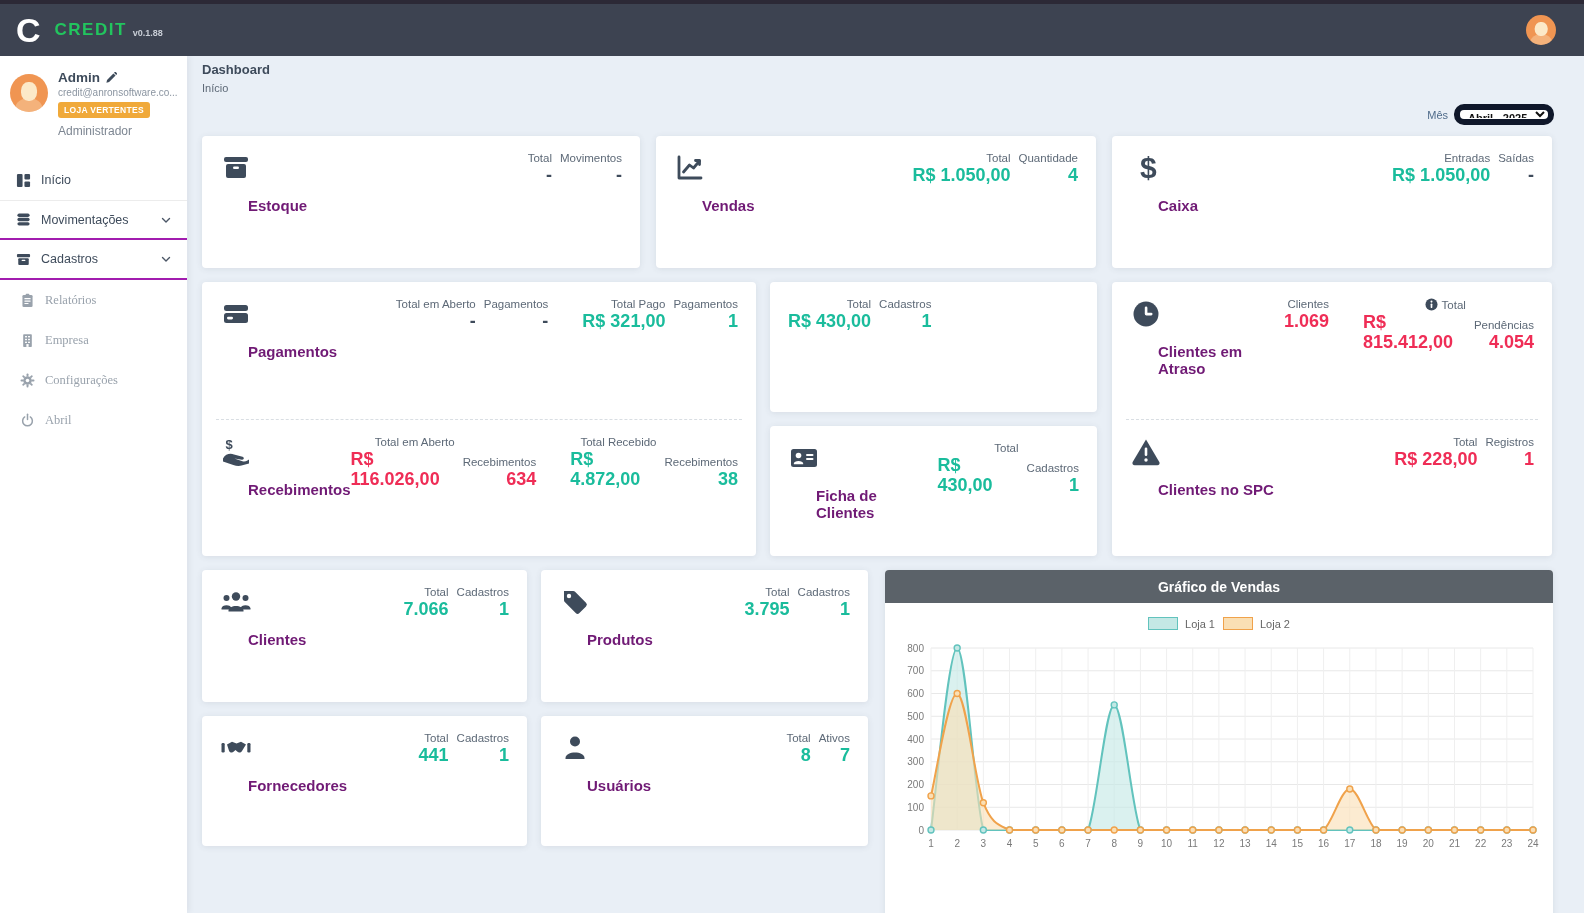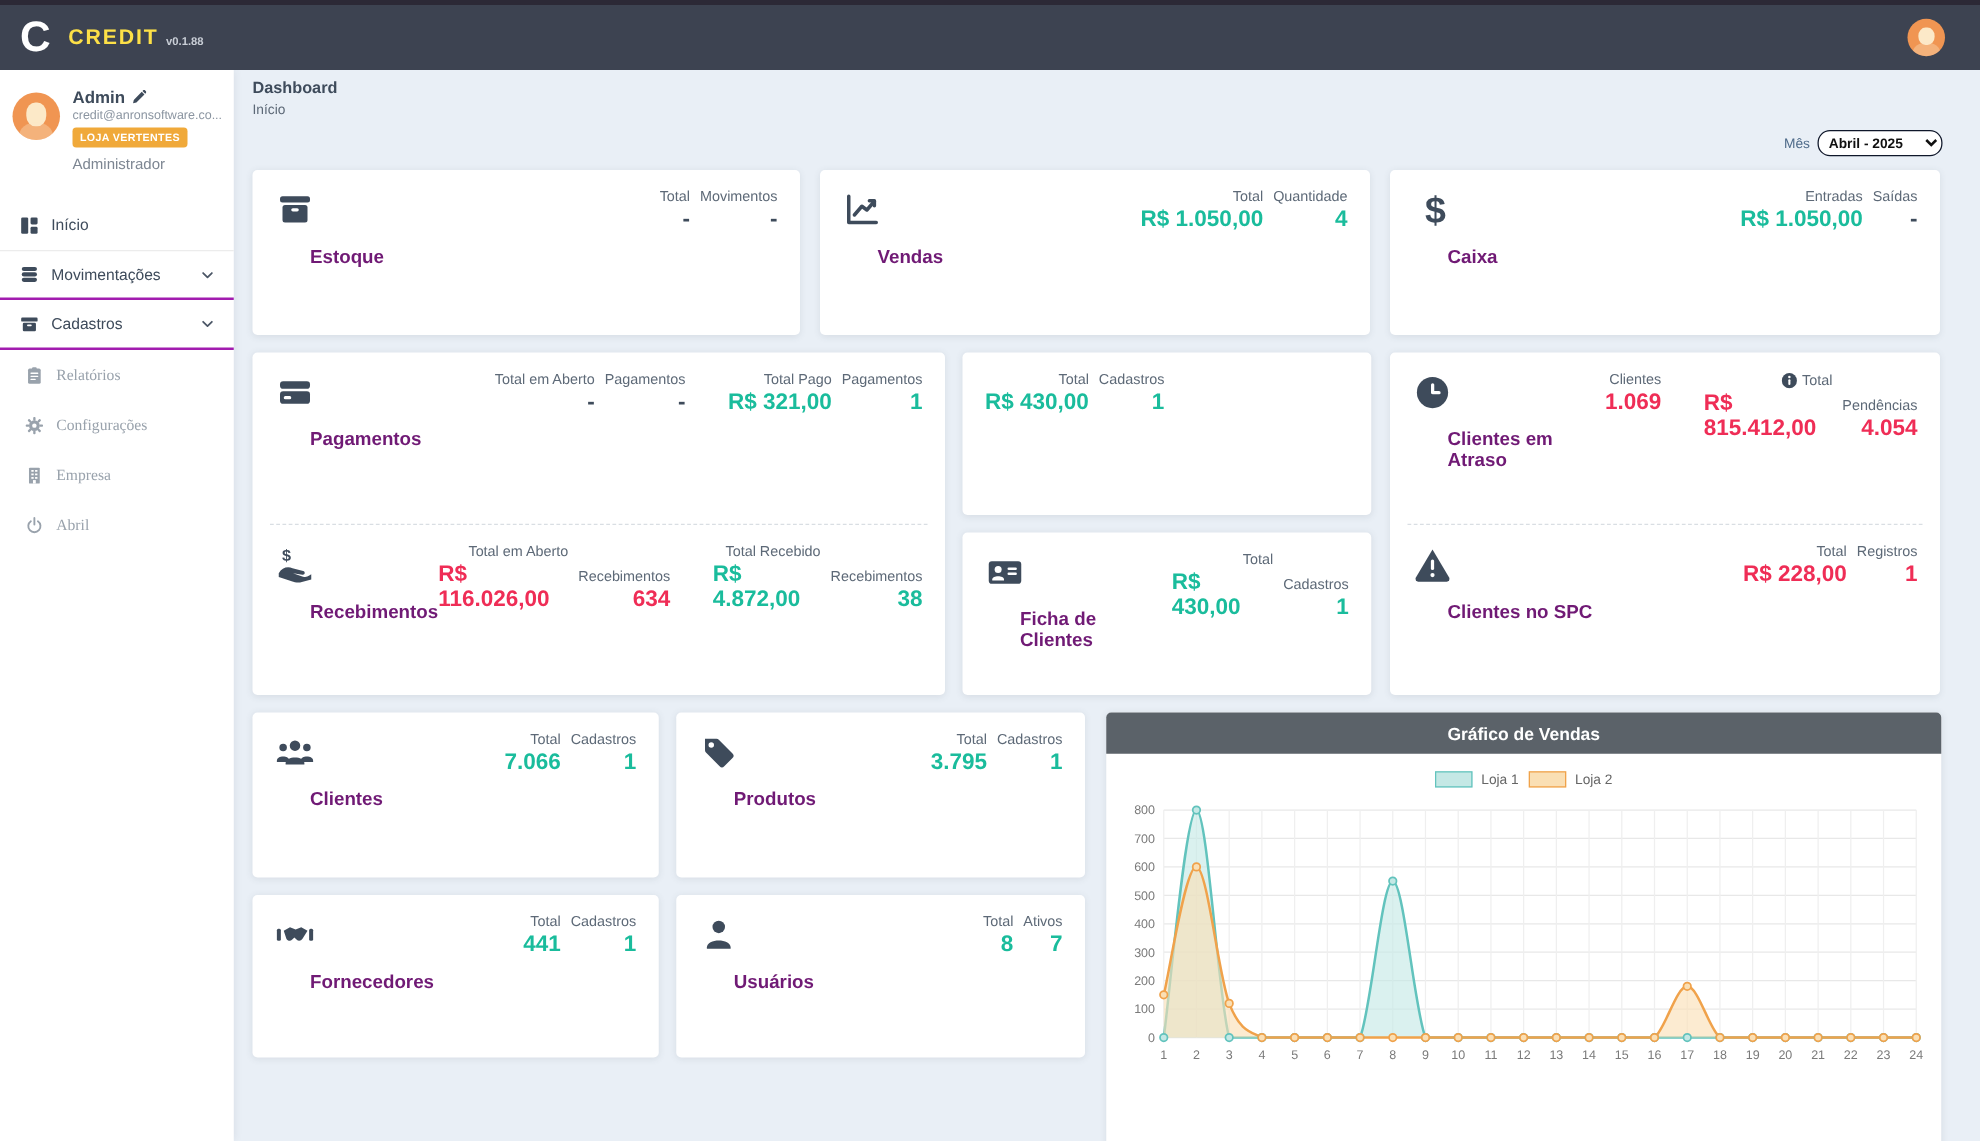--- a/index.html
+++ b/index.html
@@ -2,21 +2,21 @@
 <html><head>
 <meta charset="utf-8">
 <style>
   html,body{margin:0;padding:0;}
   body{font-family:"Liberation Sans", sans-serif; background:#e9eff6;}
   #page{position:relative;width:1584px;height:913px;overflow:hidden;background:#e9eff6;}
 
   
   #header{position:absolute;left:0;top:0;right:0;height:56px;background:#3d4351;border-top:4px solid #2c2936;box-sizing:border-box;display:flex;align-items:center;z-index:5;}
   .logo-letter{color:#fff;font-size:34px;font-weight:700;margin:0 14px 0 16px;line-height:1;}
-  .app-title{color:#fde047;font-size:17px;font-weight:700;letter-spacing:1.5px;}
+  .app-title{color:#22c55e;font-size:17px;font-weight:700;letter-spacing:1.5px;}
   .app-version{color:#c9ced6;font-size:9px;font-weight:700;margin-left:6px;margin-top:6px;}
   .header-avatar{position:absolute;right:28px;top:11px;width:30px;height:30px;border-radius:50%;background:#f09552;overflow:hidden;cursor:pointer;}
   .avatar-head{position:absolute;left:50%;top:22%;width:42%;height:48%;transform:translateX(-50%);background:#fce9c8;border-radius:46%;}
   .avatar-body{position:absolute;left:50%;top:62%;width:72%;height:55%;transform:translateX(-50%);background:#fce9c8;border-radius:50% 50% 0 0;opacity:.35;}
 
   
   #sidebar{position:absolute;left:0;top:56px;width:187px;bottom:0;background:#fff;box-shadow:2px 0 6px rgba(61,67,82,.08);z-index:4;}
   .user-block{position:relative;padding:14px 10px 10px 58px;min-height:80px;}
   .user-avatar{position:absolute;left:10px;top:18px;width:38px;height:38px;border-radius:50%;background:#f09552;overflow:hidden;}
   .user-name{font-size:13.5px;font-weight:700;color:#3e4b5b;display:flex;align-items:center;gap:5px;}
@@ -28,21 +28,21 @@
   .nav-box{border-top:1px solid #ececec;border-bottom:2px solid #a21caf;}
   .nav-box + .nav-box{border-top:none;}
   .nav-muted{color:#99a2ac;padding-left:20px;font-family:Liberation Serif, serif;}
   .nav-chevron{margin-left:auto;color:#4b5666;}
 
   
   .crumb-title{position:absolute;left:202px;top:62px;font-size:13px;font-weight:700;color:#3e4b5b;}
   .crumb-sub{position:absolute;left:202px;top:82px;font-size:11px;color:#5d6977;}
   .month-filter{position:absolute;right:30px;top:104px;display:flex;align-items:center;gap:6px;}
   .month-label{font-size:11px;color:#4f6b8a;}
-  .month-select{font-family:"Liberation Sans",sans-serif;font-size:11px;font-weight:700;color:#111;border:1px solid #0f172a;border-radius:10px;padding:1px 4px;width:100px;height:21px;background:#fff;}
+  .month-select{font-family:"Liberation Sans",sans-serif;font-size:11px;font-weight:700;color:#111;border:6px solid #0f172a;border-radius:10px;padding:1px 4px;width:100px;height:21px;background:#fff;}
 
   
   .card{position:absolute;background:#fff;border-radius:4px;box-shadow:0 1px 6px rgba(61,67,82,.10);box-sizing:border-box;}
   #card-estoque{left:202px;top:136px;width:438px;height:132px;}
   #card-vendas{left:656px;top:136px;width:440px;height:132px;}
   #card-caixa{left:1112px;top:136px;width:440px;height:132px;}
   #card-pagrec{left:202px;top:282px;width:554px;height:274px;}
   #card-listas{left:770px;top:282px;width:327px;height:130px;}
   #card-ficha{left:770px;top:426px;width:327px;height:130px;}
   #card-atraso{left:1112px;top:282px;width:440px;height:274px;}
@@ -143,48 +143,48 @@
           <rect x="6" y="0.8" width="4" height="2.6" rx="1"></rect>
           <rect x="4.6" y="5.4" width="6.8" height="1.2" rx="0.6" fill="#fff"></rect>
           <rect x="4.6" y="8" width="6.8" height="1.2" rx="0.6" fill="#fff"></rect>
           <rect x="4.6" y="10.6" width="4.6" height="1.2" rx="0.6" fill="#fff"></rect>
         </svg>
       <span>Relatórios</span>
     </div>
 
     <div class="nav-row nav-muted">
       <svg width="15" height="15" viewBox="0 0 16 16" fill="currentColor">
+          <rect x="3.4" y="1.2" width="9.2" height="13.6" rx="0.8"></rect>
+          <rect x="5.4" y="3.2" width="2" height="1.5" fill="#fff"></rect>
+          <rect x="8.6" y="3.2" width="2" height="1.5" fill="#fff"></rect>
+          <rect x="5.4" y="6.2" width="2" height="1.5" fill="#fff"></rect>
+          <rect x="8.6" y="6.2" width="2" height="1.5" fill="#fff"></rect>
+          <rect x="5.4" y="9.2" width="2" height="1.5" fill="#fff"></rect>
+          <rect x="8.6" y="9.2" width="2" height="1.5" fill="#fff"></rect>
+          <rect x="6.8" y="11.8" width="2.4" height="3" fill="#fff"></rect>
+        </svg>
+      <span>Empresa</span>
+    </div>
+
+    <div class="nav-row nav-muted">
+      <svg width="15" height="15" viewBox="0 0 16 16" fill="currentColor">
           <g>
             <rect x="7" y="0.6" width="2" height="3.2" rx="0.8"></rect>
             <rect x="7" y="0.6" width="2" height="3.2" rx="0.8" transform="rotate(45 8 8)"></rect>
             <rect x="7" y="0.6" width="2" height="3.2" rx="0.8" transform="rotate(90 8 8)"></rect>
             <rect x="7" y="0.6" width="2" height="3.2" rx="0.8" transform="rotate(135 8 8)"></rect>
             <rect x="7" y="0.6" width="2" height="3.2" rx="0.8" transform="rotate(180 8 8)"></rect>
             <rect x="7" y="0.6" width="2" height="3.2" rx="0.8" transform="rotate(225 8 8)"></rect>
             <rect x="7" y="0.6" width="2" height="3.2" rx="0.8" transform="rotate(270 8 8)"></rect>
             <rect x="7" y="0.6" width="2" height="3.2" rx="0.8" transform="rotate(315 8 8)"></rect>
             <circle cx="8" cy="8" r="4.6"></circle>
             <circle cx="8" cy="8" r="1.9" fill="#fff"></circle>
           </g>
         </svg>
       <span>Configurações</span>
-    </div>
-
-    <div class="nav-row nav-muted">
-      <svg width="15" height="15" viewBox="0 0 16 16" fill="currentColor">
-          <rect x="3.4" y="1.2" width="9.2" height="13.6" rx="0.8"></rect>
-          <rect x="5.4" y="3.2" width="2" height="1.5" fill="#fff"></rect>
-          <rect x="8.6" y="3.2" width="2" height="1.5" fill="#fff"></rect>
-          <rect x="5.4" y="6.2" width="2" height="1.5" fill="#fff"></rect>
-          <rect x="8.6" y="6.2" width="2" height="1.5" fill="#fff"></rect>
-          <rect x="5.4" y="9.2" width="2" height="1.5" fill="#fff"></rect>
-          <rect x="8.6" y="9.2" width="2" height="1.5" fill="#fff"></rect>
-          <rect x="6.8" y="11.8" width="2.4" height="3" fill="#fff"></rect>
-        </svg>
-      <span>Empresa</span>
     </div>
 
     <div class="nav-row nav-muted">
       <svg width="15" height="15" viewBox="0 0 16 16" fill="none" stroke="currentColor" stroke-width="1.6" stroke-linecap="round">
           <path d="M5 4.2a5.2 5.2 0 1 0 6 0"></path>
           <line x1="8" y1="1.4" x2="8" y2="7"></line>
         </svg>
       <span>Abril</span>
     </div>
   </div>

